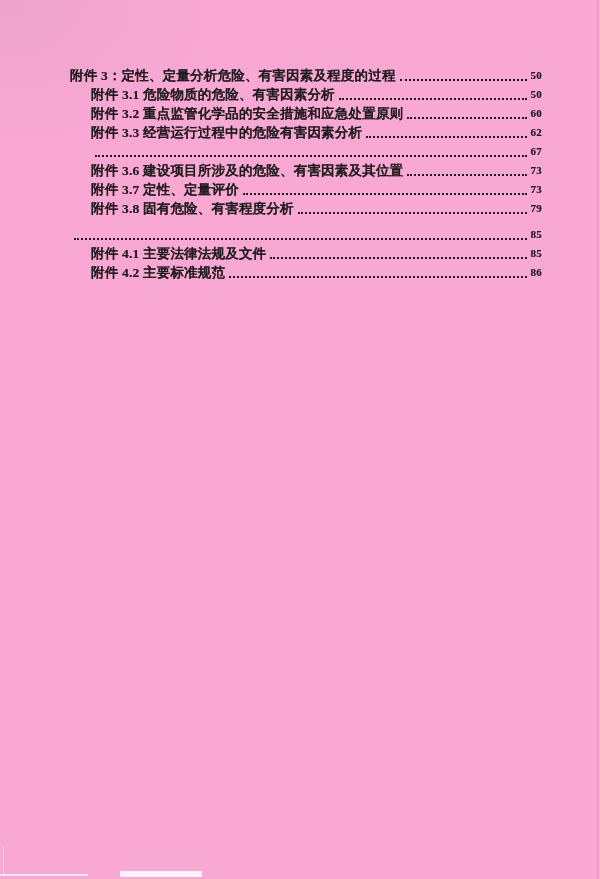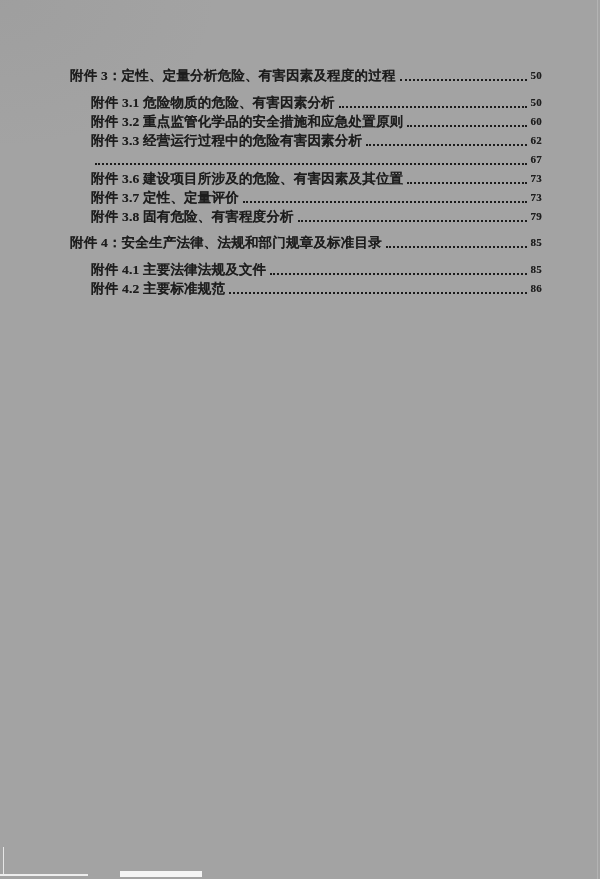--- a/index.html
+++ b/index.html
@@ -4,21 +4,21 @@
 <style>
   html, body {
     margin: 0;
     padding: 0;
     background: #ffffff;
   }
   .page {
     position: relative;
     width: 600px;
     height: 879px;
-    background: #a3a3a3;
+    background: #f9a8d4;
     overflow: hidden;
     font-family: "Liberation Serif", "DejaVu Serif", serif;
   }
   
   .corner-shade-tl {
     position: absolute;
     top: 0; left: 0;
     width: 220px; height: 150px;
     background: radial-gradient(ellipse at top left, rgba(120,120,120,0.10), rgba(120,120,120,0.0) 70%);
     pointer-events: none;
@@ -63,21 +63,21 @@
     align-items: flex-end;
     height: 19px;
     font-weight: bold;
     color: #1d1d1d;
     font-size: 13.5px;
     line-height: 19px;
     white-space: nowrap;
   }
   .toc-row.l2 { padding-left: 21px; }
   
-  .toc-row.l1 + .toc-row.l2 { margin-top: 8px; }
+  .toc-row.l1 + .toc-row.l2 { margin-top: 0; }
   .toc-row.l2 + .toc-row.l1 { margin-top: 7px; }
 
   .toc-label {
     letter-spacing: 0.2px;
     text-shadow: 0 0 0.5px rgba(20,20,20,0.55);
   }
   .dot-leader {
     flex: 1;
     min-width: 8px;
     border-bottom: 2px dotted #1b1b1b;
@@ -129,21 +129,20 @@
     <span class="toc-label">附件 3.7 定性、定量评价</span>
     <span class="dot-leader"></span>
     <span class="toc-page">73</span>
   </div>
       <div class="toc-row l2">
     <span class="toc-label">附件 3.8 固有危险、有害程度分析</span>
     <span class="dot-leader"></span>
     <span class="toc-page">79</span>
   </div>
       <div class="toc-row l1">
-    <span class="toc-label">附件 4：安全生产法律、法规和部门规章及标准目录</span>
     <span class="dot-leader"></span>
     <span class="toc-page">85</span>
   </div>
       <div class="toc-row l2">
     <span class="toc-label">附件 4.1 主要法律法规及文件</span>
     <span class="dot-leader"></span>
     <span class="toc-page">85</span>
   </div>
       <div class="toc-row l2">
     <span class="toc-label">附件 4.2 主要标准规范</span>

